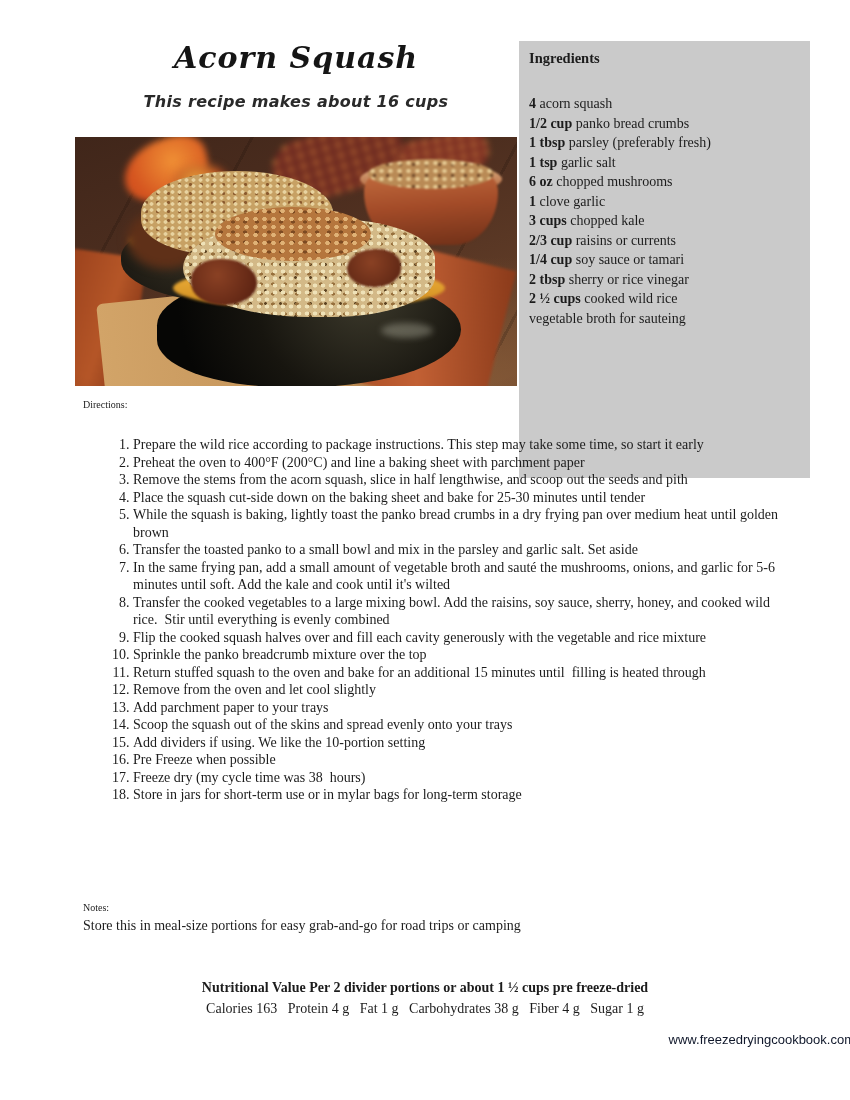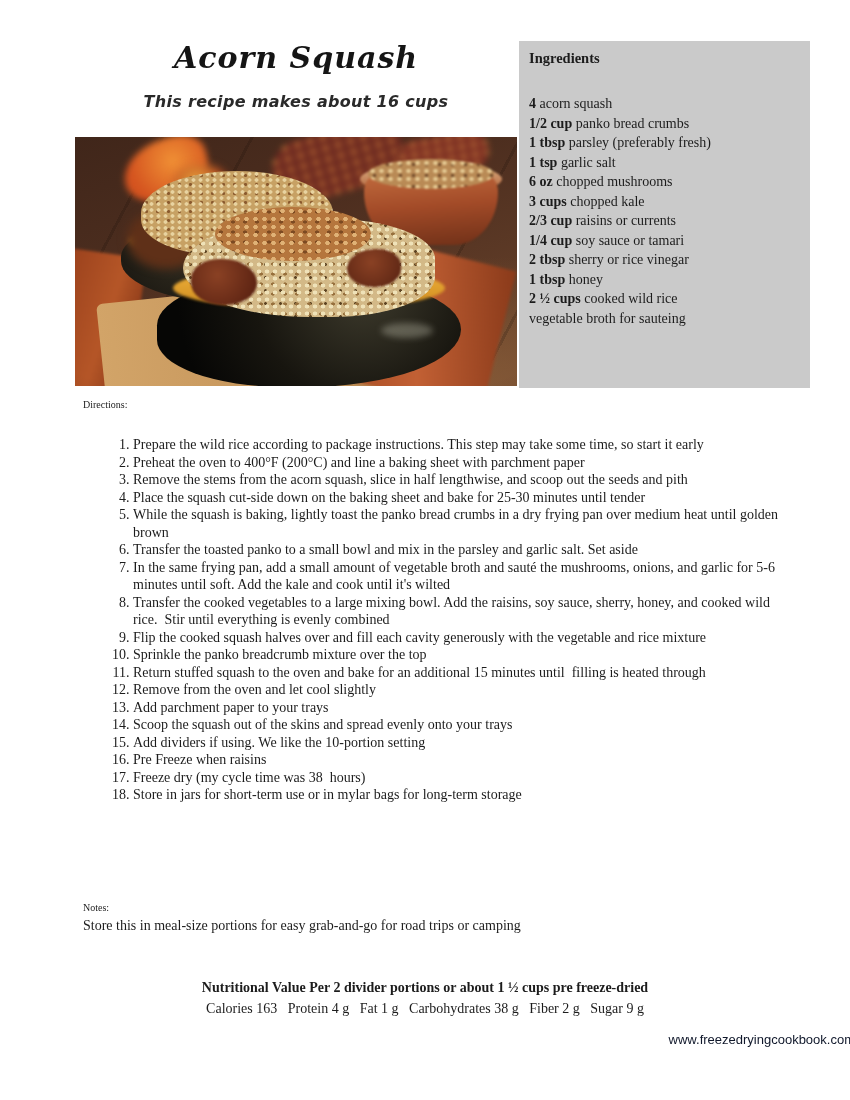--- a/index.html
+++ b/index.html
@@ -75,21 +75,21 @@
       background: radial-gradient(circle at 45% 35%, #8a4124, #612815 80%); filter: blur(1px); }
   .sf-panko { left: 58px; top: -16px; width: 156px; height: 54px; border-radius: 50%;
       background-color: #b5763d;
       background-image: radial-gradient(#e0b276 2px, rgba(0,0,0,0) 2.6px), radial-gradient(#7c4a22 1.6px, rgba(0,0,0,0) 2.2px);
       background-size: 9px 8px, 12px 10px; }
   .sf-glare { left: 224px; top: 100px; width: 52px; height: 15px; border-radius: 50%;
       background: rgba(240,240,220,.28); filter: blur(3px); }
   .ph-vignette { inset: 0; background: radial-gradient(130% 120% at 50% 42%, rgba(0,0,0,0) 58%, rgba(22,10,5,.38) 100%); }
 
   
-  .ingredients-panel { position: absolute; left: 519px; top: 41px; width: 291px; height: 347px;
+  .ingredients-panel { position: absolute; left: 519px; top: 41px; width: 291px; height: 437px;
       background: #cacaca; padding: 9px 10px; box-sizing: border-box; }
   .ing-heading { font-size: 14.5px; font-weight: 700; margin: 0 0 27px 0; }
   .ing-list { list-style: none; margin: 0; padding: 0; font-size: 14px; line-height: 19.5px; }
   .ing-list b { font-weight: 700; }
 
   
   .directions { position: absolute; left: 83px; top: 399px; width: 712px; }
   .sec-heading { font-size: 10px; font-weight: 400; }
   .steps { margin: 26px 0 0 0; padding: 0 0 0 50px; font-size: 14px; line-height: 17.5px; }
   .steps li span { white-space: pre-wrap; }
@@ -156,30 +156,30 @@
 
         <li class="ing-item"><b>1/2 cup</b> <span>panko bread crumbs</span></li>
 
         <li class="ing-item"><b>1 tbsp</b> <span>parsley (preferably fresh)</span></li>
 
         <li class="ing-item"><b>1 tsp</b> <span>garlic salt</span></li>
 
         <li class="ing-item"><b>6 oz</b> <span>chopped mushrooms</span></li>
 
 
+        <li class="ing-item"><b>1</b> <span>clove garlic</span></li>
 
         <li class="ing-item"><b>3 cups</b> <span>chopped kale</span></li>
 
         <li class="ing-item"><b>2/3 cup</b> <span>raisins or currents</span></li>
 
         <li class="ing-item"><b>1/4 cup</b> <span>soy sauce or tamari</span></li>
 
         <li class="ing-item"><b>2 tbsp</b> <span>sherry or rice vinegar</span></li>
 
-        <li class="ing-item"><b>1 tbsp</b> <span>honey</span></li>
 
         <li class="ing-item"><b>2 ½ cups</b> <span>cooked wild rice</span></li>
 
         <li class="ing-item"><b></b> <span>vegetable broth for sauteing</span></li>
       </ul>
   </aside>
 
   <section class="directions">
     <div class="sec-heading">Directions:</div>
     <ol class="steps">
@@ -207,34 +207,34 @@
         <li class="step"><span>Return stuffed squash to the oven and bake for an additional 15 minutes until  filling is heated through</span></li>
 
         <li class="step"><span>Remove from the oven and let cool slightly</span></li>
 
         <li class="step"><span>Add parchment paper to your trays</span></li>
 
         <li class="step"><span>Scoop the squash out of the skins and spread evenly onto your trays</span></li>
 
         <li class="step"><span>Add dividers if using. We like the 10-portion setting</span></li>
 
-        <li class="step"><span>Pre Freeze when raisins</span></li>
+        <li class="step"><span>Pre Freeze when possible</span></li>
 
         <li class="step"><span>Freeze dry (my cycle time was 38  hours)</span></li>
 
         <li class="step"><span>Store in jars for short-term use or in mylar bags for long-term storage</span></li>
       </ol>
   </section>
 
 
   <section class="notes">
     <div class="sec-heading">Notes:</div>
     <div class="para">Store this in meal-size portions for easy grab-and-go for road trips or camping</div>
   </section>
 
   <div class="nutrition">
     <div class="nutrition-heading">Nutritional Value Per 2 divider portions or about 1 ½ cups pre freeze-dried</div>
-    <div class="nutrition-values">Calories 163   Protein 4 g   Fat 1 g   Carbohydrates 38 g   Fiber 2 g   Sugar 9 g</div>
+    <div class="nutrition-values">Calories 163   Protein 4 g   Fat 1 g   Carbohydrates 38 g   Fiber 4 g   Sugar 1 g</div>
   </div>
 
   <div class="footer">www.freezedryingcookbook.com</div>
 
 </div>
 
 </body></html>

